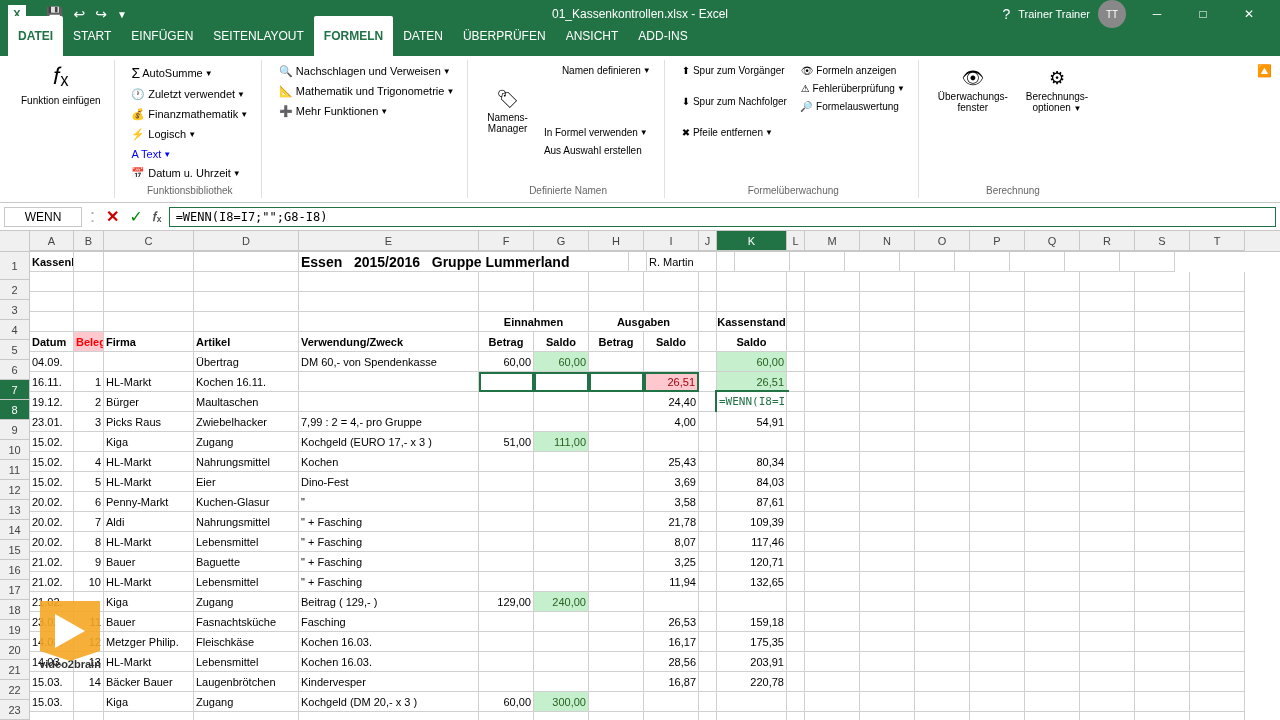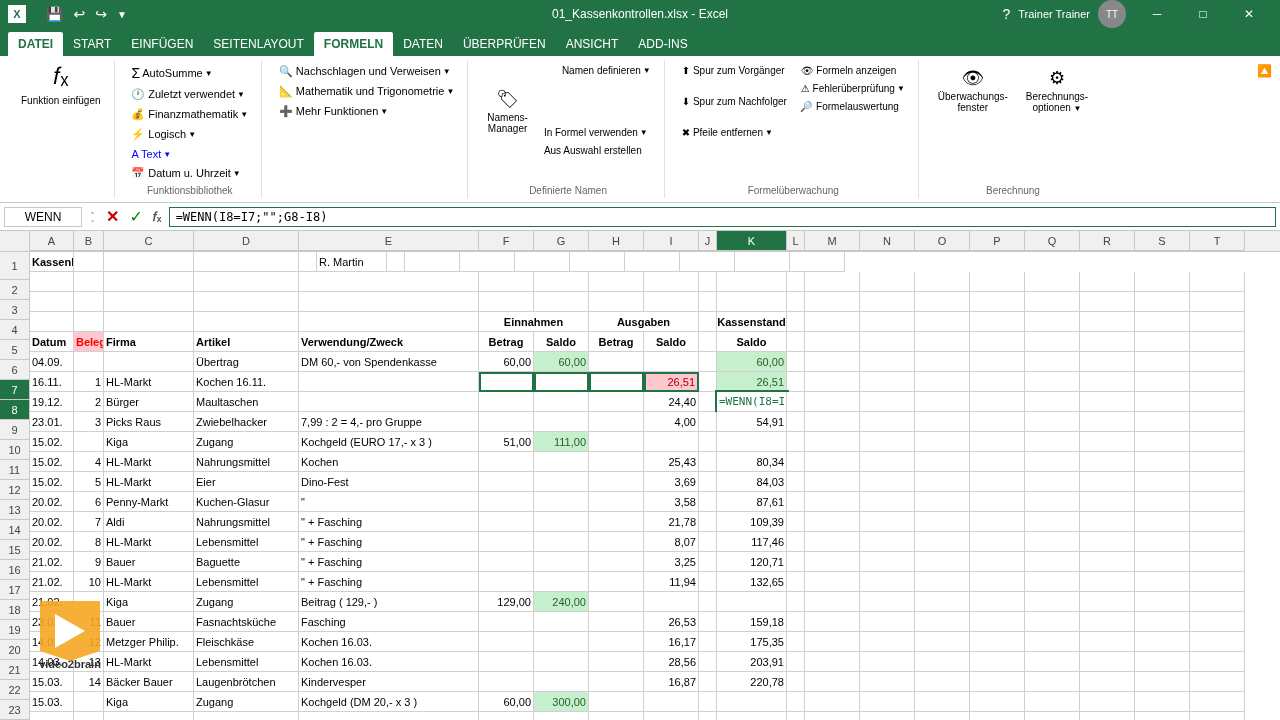--- a/index.html
+++ b/index.html
@@ -10,21 +10,21 @@
     .title-bar .title-center { position: absolute; left: 50%; transform: translateX(-50%); font-size: 12px; color: #fff; }
     .title-bar .window-controls { display: flex; gap: 0; margin-left: auto; }
     .window-btn { width: 46px; height: 28px; background: transparent; border: none; color: #fff; font-size: 12px; cursor: pointer; display: flex; align-items: center; justify-content: center; }
     .title-left { display: flex; align-items: center; gap: 4px; }
     .title-left .excel-icon { width: 18px; height: 18px; background: #fff; color: #217346; font-size: 11px; font-weight: bold; display: flex; align-items: center; justify-content: center; margin-right: 4px; }
     .undo-redo { display: flex; align-items: center; gap: 2px; margin-left: 8px; }
     .undo-redo button { background: transparent; border: none; color: #fff; font-size: 14px; cursor: pointer; padding: 2px 4px; }
 
     
     .ribbon-tabs { background: #217346; display: flex; padding: 0 8px; height: 28px; align-items: flex-end; }
-    .ribbon-tab { color: #fff; padding: 4px 10px; font-size: 12px; cursor: pointer; border-radius: 2px 2px 0 0; height: 24px; display: flex; align-items: center; }
+    .ribbon-tab { color: #fff; padding: 20px 10px; font-size: 12px; cursor: pointer; border-radius: 2px 2px 0 0; height: 24px; display: flex; align-items: center; }
     .ribbon-tab.active { background: #fff; color: #217346; font-weight: 600; }
 
     
     .ribbon { background: #fff; border-bottom: 1px solid #c8c8c8; padding: 4px 8px; display: flex; gap: 8px; min-height: 90px; }
     .ribbon-group { display: flex; flex-direction: column; border-right: 1px solid #e0e0e0; padding: 2px 8px 2px 4px; min-width: 60px; }
     .ribbon-group-label { font-size: 10px; color: #666; text-align: center; margin-top: auto; padding-top: 2px; }
     .ribbon-group-content { display: flex; gap: 2px; flex-wrap: wrap; align-items: flex-start; flex: 1; }
     .ribbon-btn { background: transparent; border: 1px solid transparent; border-radius: 2px; padding: 2px 4px; font-size: 11px; cursor: pointer; display: flex; align-items: center; gap: 2px; white-space: nowrap; }
     .ribbon-btn-large { flex-direction: column; padding: 4px 6px; font-size: 11px; min-width: 44px; }
     .ribbon-btn .dropdown-arrow { font-size: 8px; }
@@ -249,20 +249,21 @@
 
   </div>
 
   <div style="display:flex;flex-direction:column;overflow:hidden;">
 
     <div class="grid-row" style="height:28px;">
       <div class="cell cA cell-bold">Kassenkontrolle</div>
       <div class="cell cB"></div>
       <div class="cell cC"></div>
       <div class="cell cD"></div>
+      <div class="cell" style="min-width:330px;font-size:14px;font-weight:bold;">Essen&nbsp;&nbsp;&nbsp;2015/2016&nbsp;&nbsp;&nbsp;Gruppe Lummerland</div>
       <div class="cell cJ"></div>
       <div class="cell cK" style="font-size:11px;">R. Martin</div>
       <div class="cell cL"></div>
       <div class="cell cM"></div>
       <div class="cell cN"></div>
       <div class="cell cO"></div>
       <div class="cell cP"></div>
       <div class="cell cQ"></div>
       <div class="cell cR"></div>
       <div class="cell cS"></div>

